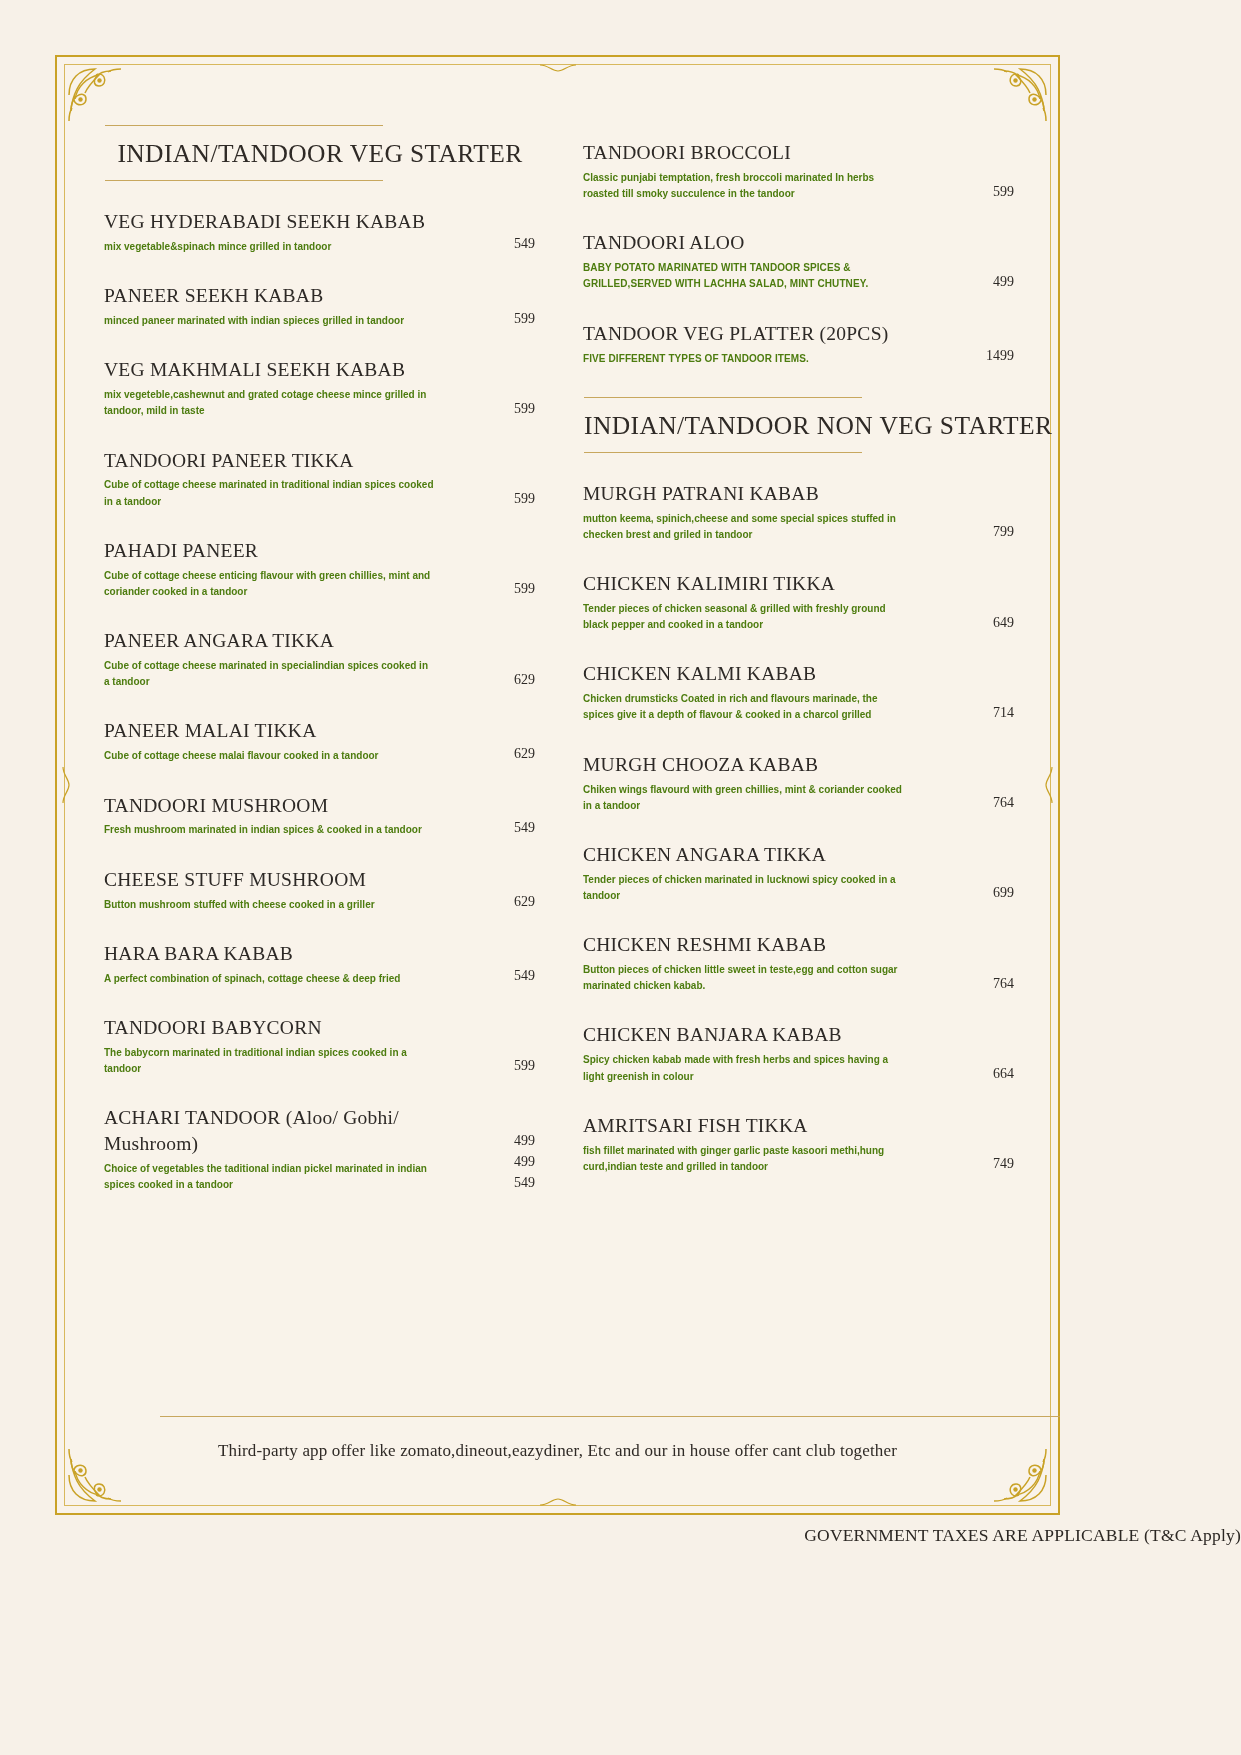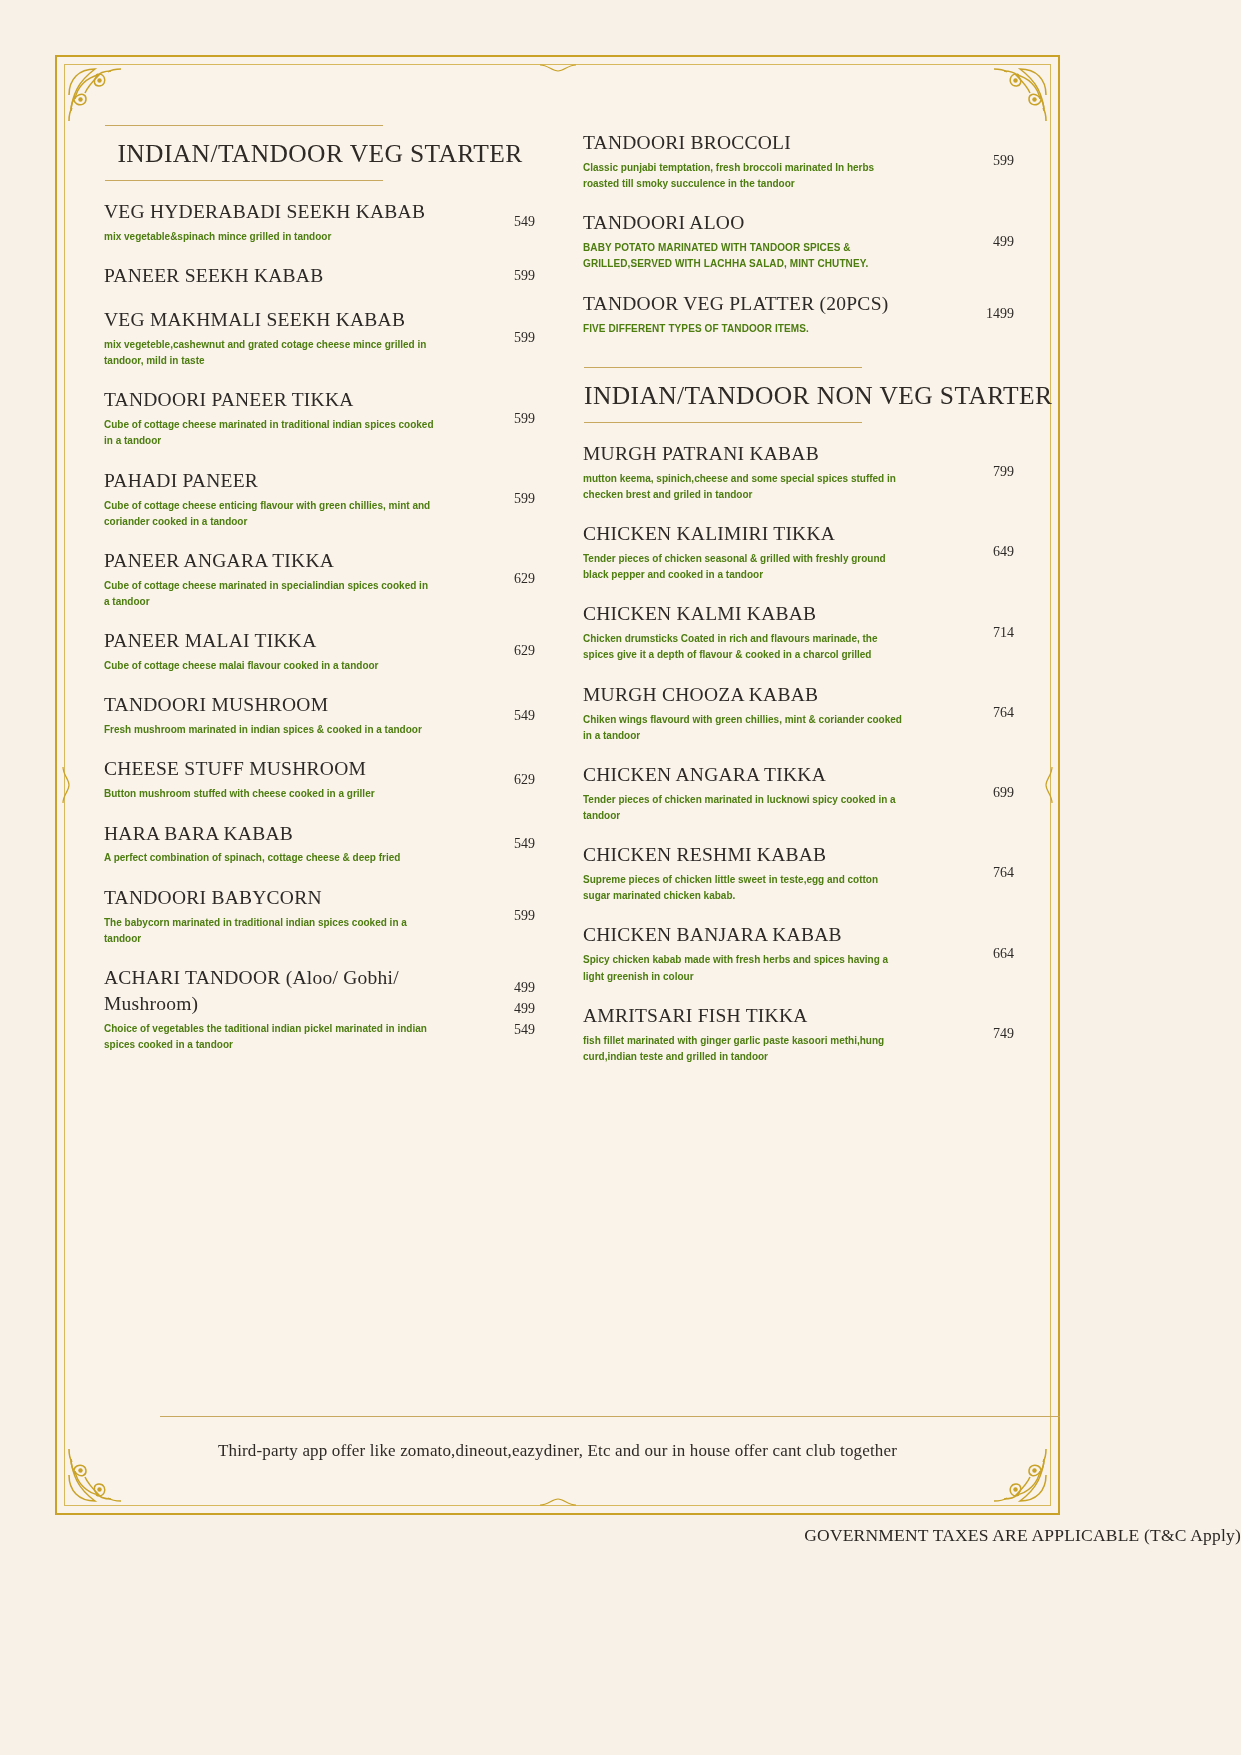--- a/index.html
+++ b/index.html
@@ -65,22 +65,22 @@
     font-size:25.5px;
     letter-spacing:0.4px;
     color:#2f2a26;
     padding:13px 0 0 1px;
     white-space:nowrap;
   }
 
   
   .item {
     display:flex;
-    align-items:center;
-    margin-top:18px;
+    align-items:flex-end;
+    margin-top:28px;
   }
   .item-main { flex:1 1 auto; min-width:0; }
   .item-name {
     font-family:"Liberation Serif", serif;
     font-size:19.5px;
     line-height:1.33;
     letter-spacing:0.25px;
     color:#2d2926;
   }
   .item-desc {
@@ -225,20 +225,21 @@
               <div class="item-name">VEG HYDERABADI SEEKH KABAB</div>
               <div class="item-desc">mix vegetable&amp;spinach mince grilled in tandoor</div>
             </div>
             <div class="price-box">
               <div class="p">549</div>
             </div>
           </div>
           <div class="item">
             <div class="item-main">
               <div class="item-name">PANEER SEEKH KABAB</div>
+              <div class="item-desc">minced paneer marinated with indian spieces grilled in tandoor</div>
             </div>
             <div class="price-box">
               <div class="p">599</div>
             </div>
           </div>
           <div class="item">
             <div class="item-main">
               <div class="item-name">VEG MAKHMALI SEEKH KABAB</div>
               <div class="item-desc">mix vegeteble,cashewnut and grated cotage cheese mince grilled in tandoor, mild in taste</div>
             </div>
@@ -412,21 +413,21 @@
               <div class="item-name">CHICKEN ANGARA TIKKA</div>
               <div class="item-desc">Tender pieces of chicken marinated in lucknowi spicy cooked in a tandoor</div>
             </div>
             <div class="price-box">
               <div class="p">699</div>
             </div>
           </div>
           <div class="item">
             <div class="item-main">
               <div class="item-name">CHICKEN RESHMI KABAB</div>
-              <div class="item-desc">Supreme pieces of chicken little sweet in teste,egg and cotton sugar marinated chicken kabab.</div>
+              <div class="item-desc">Button pieces of chicken little sweet in teste,egg and cotton sugar marinated chicken kabab.</div>
             </div>
             <div class="price-box">
               <div class="p">764</div>
             </div>
           </div>
           <div class="item">
             <div class="item-main">
               <div class="item-name">CHICKEN BANJARA KABAB</div>
               <div class="item-desc">Spicy chicken kabab made with fresh herbs and spices having a light greenish in colour</div>
             </div>

